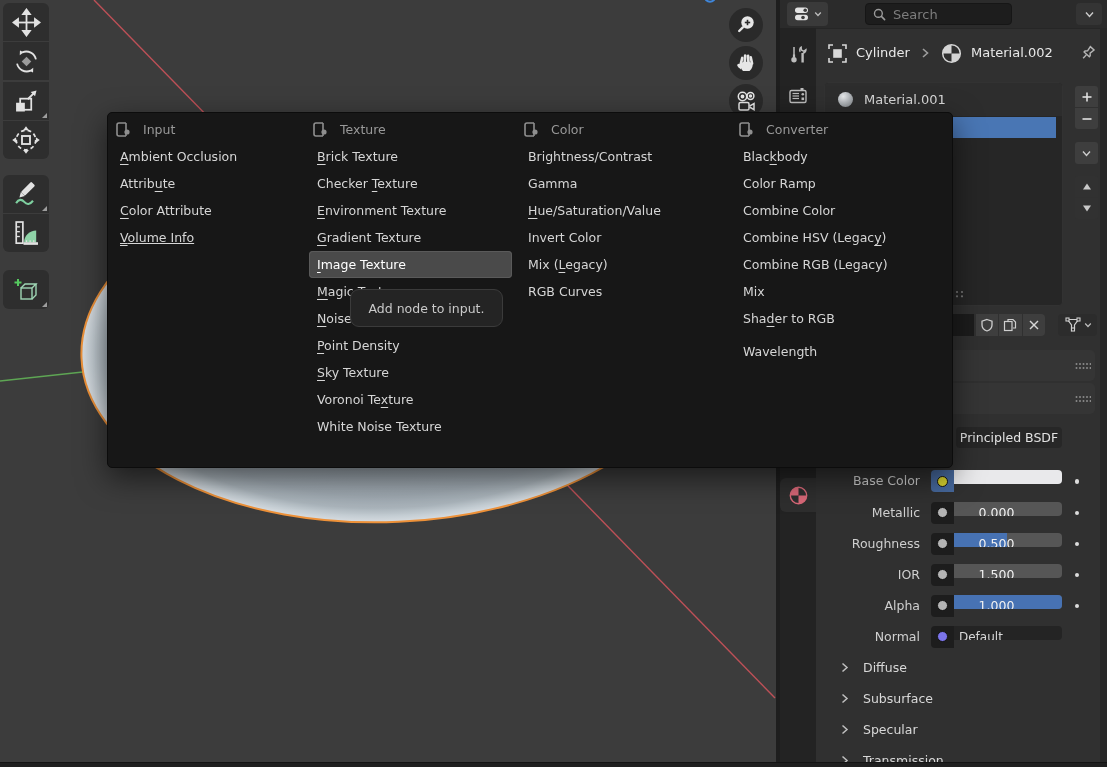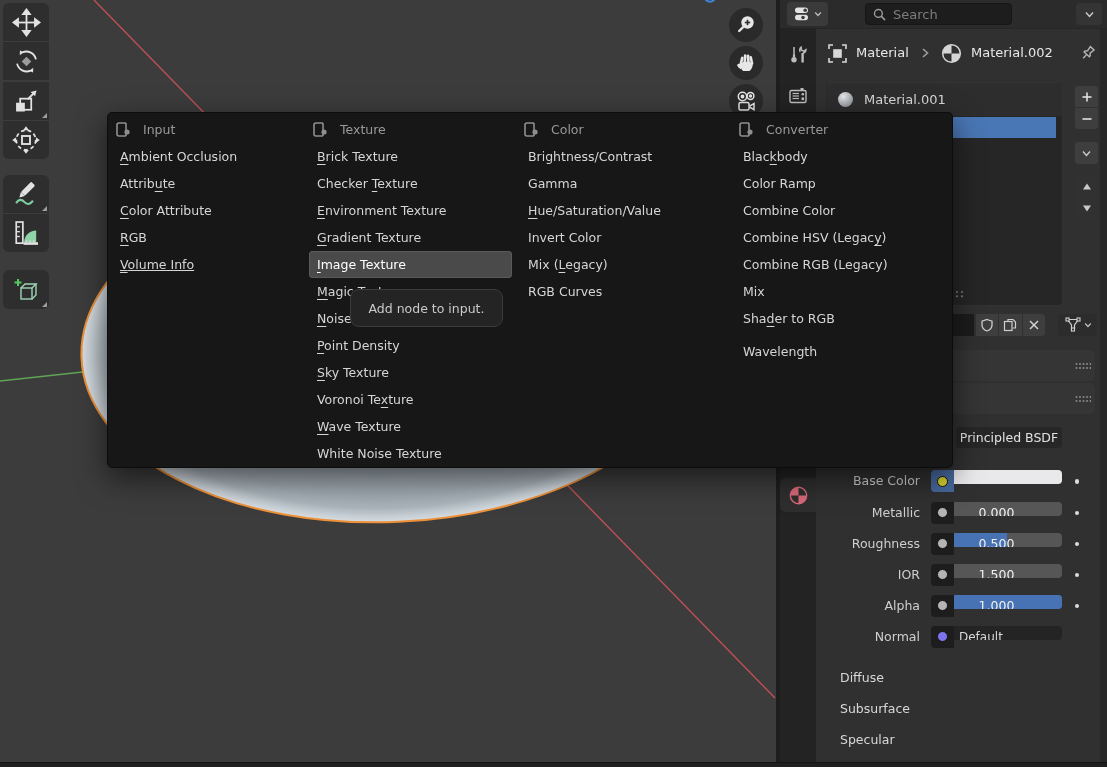--- a/index.html
+++ b/index.html
@@ -82,21 +82,21 @@
   .pwidget{position:absolute;left:134px;top:0;width:108px;height:14px;background:#565656;
            border-radius:0 4px 4px 0;overflow:hidden;}
   .pwidget .fill{position:absolute;left:0;top:0;bottom:0;background:#4772b3;}
   .pwidget .pval{position:absolute;left:-23px;right:0;top:0;height:22px;line-height:22px;
                  text-align:center;color:#f1f1f1;font-size:12.5px;}
   .pwidget.swatch{background:#e9e9eb;}
   .pwidget.dd{background:#242424;}
   .pwidget.dd .ddtxt{position:absolute;left:5px;top:0;height:22px;line-height:22px;color:#d8d8d8;font-size:12px;}
   .decorator{position:absolute;left:254.5px;top:9px;width:4.5px;height:4.5px;border-radius:50%;background:#dcdcdc;}
 
-  .subpanel{left:44px;width:280px;height:22px;display:flex;gap:14px;padding-left:20px;box-sizing:border-box;flex-direction:column;}
+  .subpanel{left:44px;width:280px;height:22px;display:flex;align-items:center;gap:14px;padding-left:20px;box-sizing:border-box;}
   .subpanel .sp-label{color:#d8d8d8;font-size:12.5px;}
 
   
   #bottom-strip{left:0;top:762px;width:1107px;height:5px;background:#1f1f1f;border-top:1px solid #141414;box-sizing:border-box;}
 
   
   #add-node-menu{left:107px;top:112px;width:846px;height:356px;background:#171717;
                  border:1px solid #0c0c0c;border-radius:5px;box-sizing:border-box;
                  box-shadow:0 10px 30px rgba(0,0,0,.55);}
   .menu-col{position:absolute;top:5px;width:203px;}
@@ -316,21 +316,21 @@
     <div id="breadcrumb" class="abs">
       <svg class="abs" style="left:51px;top:3px;" width="21" height="21" viewBox="0 0 21 21">
         <g stroke="#d8d8d8" stroke-width="1.6" fill="none">
           <path d="M2 6 V2 H6"></path>
             <path d="M15 2 H19 V6"></path>
             <path d="M19 15 V19 H15"></path>
             <path d="M6 19 H2 V15"></path>
         </g>
         <rect x="6.2" y="6.2" width="8.6" height="8.6" fill="#d8d8d8"></rect>
       </svg>
-      <span class="abs crumb-txt" style="left:80px;top:5px;">Material</span>
+      <span class="abs crumb-txt" style="left:80px;top:5px;">Cylinder</span>
       <svg class="abs" style="left:143px;top:7px;" width="12" height="12" viewBox="0 0 12 12">
         <polyline points="4,2 8.5,6 4,10" fill="none" stroke="#9d9d9d" stroke-width="1.6"></polyline>
       </svg>
       <svg class="abs" style="left:165px;top:3px;" width="21" height="21" viewBox="0 0 21 21">
         <circle cx="10.5" cy="10.5" r="8.8" fill="none" stroke="#d5d5d5" stroke-width="1.5"></circle>
         <path d="M10.5 10.5 L10.5 1.7 A8.8 8.8 0 0 0 1.7 10.5 Z" fill="#d5d5d5"></path>
         <path d="M10.5 10.5 L10.5 19.3 A8.8 8.8 0 0 0 19.3 10.5 Z" fill="#d5d5d5"></path>
       </svg>
       <span class="abs crumb-txt" style="left:195px;top:5px;">Material.002</span>
       <svg class="abs" style="left:302px;top:4px;" width="19" height="19" viewBox="0 0 19 19">
@@ -560,23 +560,20 @@
             <div class="menu-item">
               <span style="white-space: pre;"><u>A</u>mbient Occlusion</span>
             </div>
             <div class="menu-item">
               <span style="white-space: pre;">Attrib<u>u</u>te</span>
             </div>
             <div class="menu-item">
               <span style="white-space: pre;"><u>C</u>olor Attribute</span>
             </div>
             <div class="menu-item">
-              <span style="white-space: pre;"><u>R</u>GB</span>
-            </div>
-            <div class="menu-item">
               <span style="white-space: pre; text-decoration: underline;"><u>V</u>olume Info</span>
             </div>
           </div>
         </div>
         <div class="menu-col" style="left: 201px;">
           <div class="menu-col-header">
             <svg width="17" height="17" viewBox="0 0 17 17">
               <path d="M12 2 H5 a2 2 0 0 0 -2 2 V13 a2 2 0 0 0 2 2 H12" fill="none" stroke="#8f8f8f" stroke-width="1.6"></path>
               <line x1="12" y1="2" x2="12" y2="15" stroke="#8f8f8f" stroke-width="1.6"></line>
               <circle cx="13" cy="11" r="2.6" fill="#8f8f8f"></circle>
@@ -608,23 +605,20 @@
             <div class="menu-item">
               <span style="white-space: pre;"><u>P</u>oint Density</span>
             </div>
             <div class="menu-item">
               <span style="white-space: pre;"><u>S</u>ky Texture</span>
             </div>
             <div class="menu-item">
               <span style="white-space: pre;">Voronoi Te<u>x</u>ture</span>
             </div>
             <div class="menu-item">
-              <span style="white-space: pre;"><u>W</u>ave Texture</span>
-            </div>
-            <div class="menu-item">
               <span style="white-space: pre;">White Noise Texture</span>
             </div>
           </div>
         </div>
         <div class="menu-col" style="left: 412px;">
           <div class="menu-col-header">
             <svg width="17" height="17" viewBox="0 0 17 17">
               <path d="M12 2 H5 a2 2 0 0 0 -2 2 V13 a2 2 0 0 0 2 2 H12" fill="none" stroke="#8f8f8f" stroke-width="1.6"></path>
               <line x1="12" y1="2" x2="12" y2="15" stroke="#8f8f8f" stroke-width="1.6"></line>
               <circle cx="13" cy="11" r="2.6" fill="#8f8f8f"></circle>

